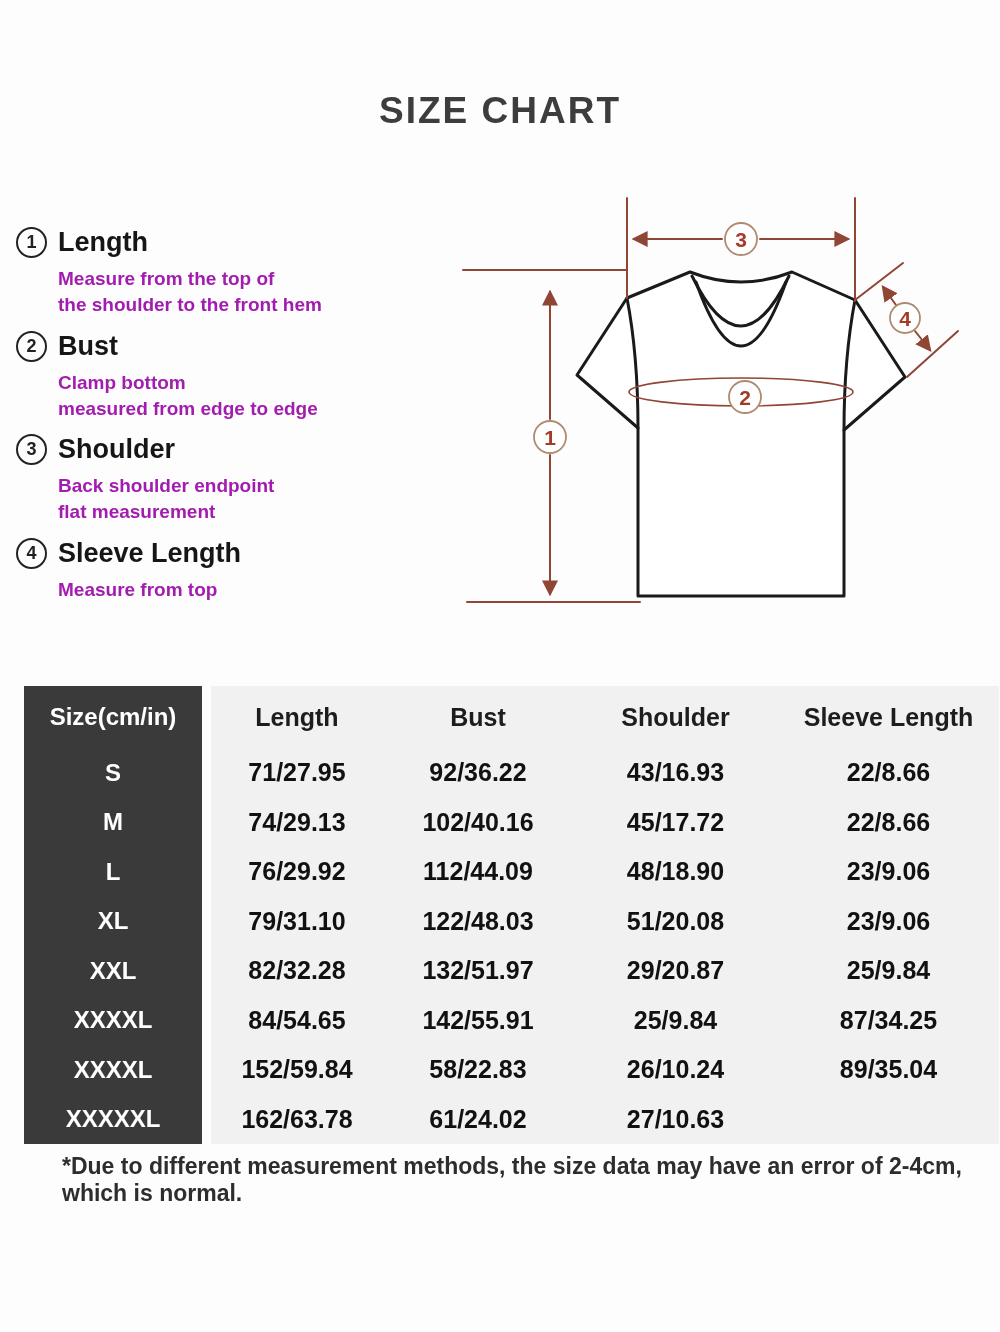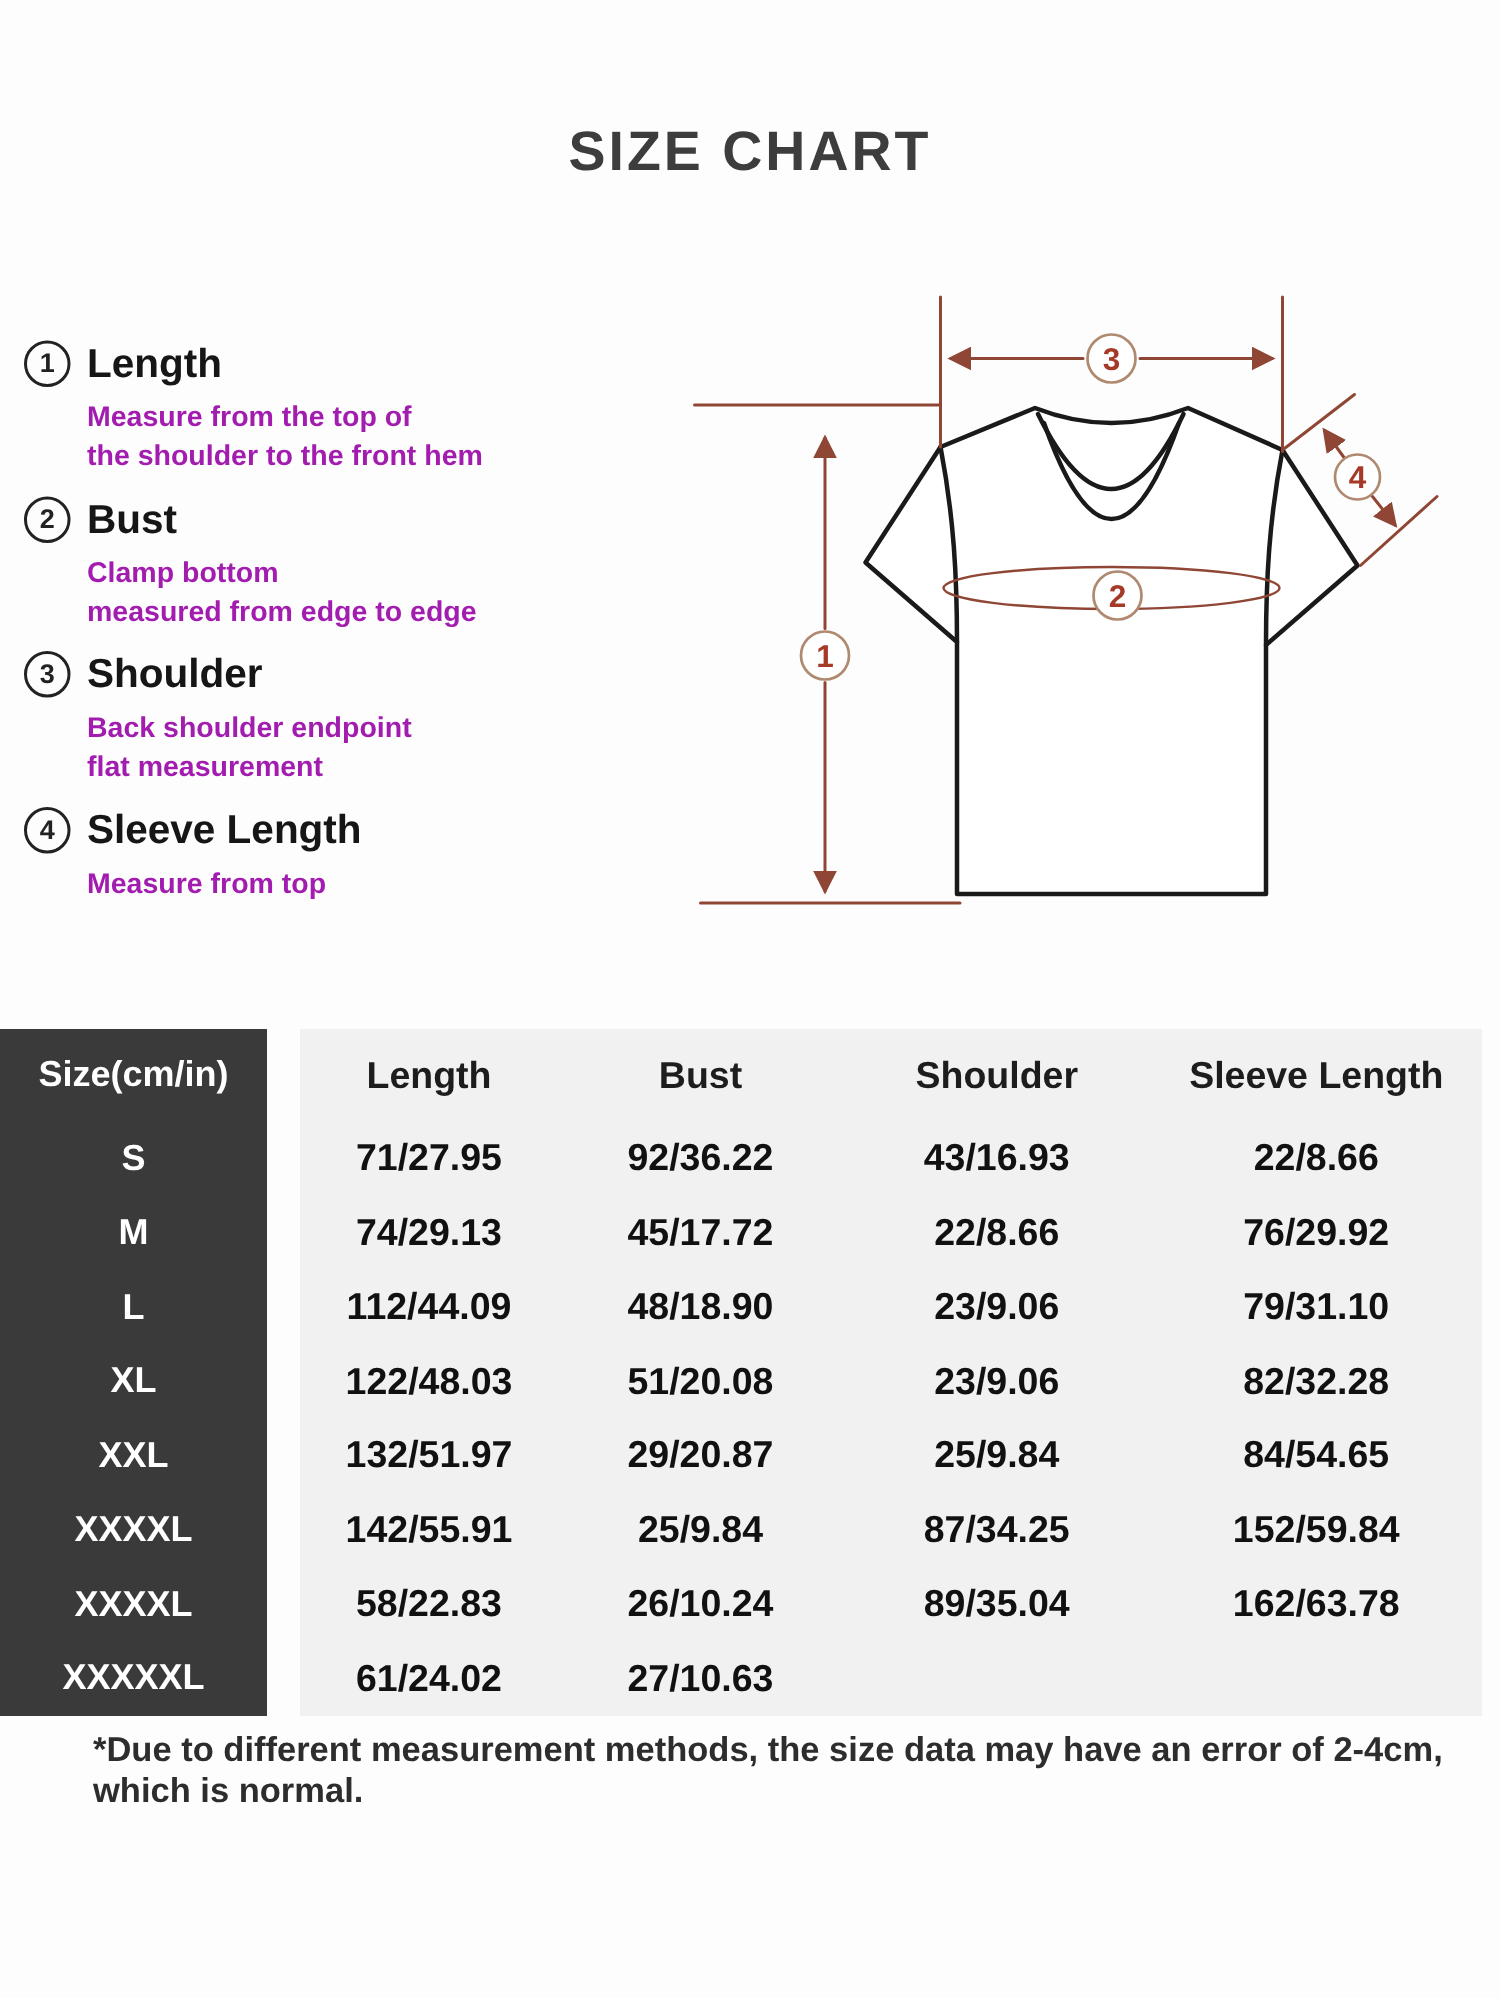--- a/index.html
+++ b/index.html
@@ -3,21 +3,21 @@
 <meta charset="utf-8">
 <style>
   * { margin:0; padding:0; box-sizing:border-box; }
   body { background:#e8e8e8; font-family:"Liberation Sans", sans-serif; }
   .page {
     position:relative; width:1000px; height:1332px; margin:0 auto;
     background:#fdfdfd; overflow:hidden;
   }
   
   .page-title {
-    position:absolute; top:80px; left:0; width:100%;
+    position:absolute; top:90px; left:0; width:100%;
     text-align:center; font-size:37px; font-weight:800;
     letter-spacing:2px; color:#3d3d3d;
   }
   
   .def-item { position:absolute; left:16px; width:420px; }
   .def-item.d1 { top:227px; }
   .def-item.d2 { top:331px; }
   .def-item.d3 { top:434px; }
   .def-item.d4 { top:538px; }
   .def-head { display:flex; align-items:center; gap:11px; }
@@ -28,21 +28,21 @@
   }
   .def-term { font-size:27px; font-weight:800; color:#161616; }
   .def-desc {
     margin:8px 0 0 42px; font-size:19px; font-weight:bold;
     color:#a21caf; line-height:26px;
   }
   
   .diagram { position:absolute; left:430px; top:180px; width:570px; height:450px; }
   .diagram svg { width:100%; height:100%; display:block; }
   
-  .size-table { position:absolute; left:0; top:686px; display:flex; gap:22px;align-items:center; }
+  .size-table { position:absolute; left:24px; top:686px; display:flex; gap:9px;align-items:center; }
   .size-col { width:178px; background:#3a3a3a; color:#ffffff; }
   .size-head {
     height:62px; display:flex; align-items:center; justify-content:center;
     font-size:24px; font-weight:bold;
   }
   .size-cell {
     height:49.5px; display:flex; align-items:center; justify-content:center;
     font-size:24px; font-weight:bold;
   }
   .data-panel {
@@ -181,20 +181,21 @@
       <div class="hcell">Bust</div>
       <div class="hcell">Shoulder</div>
       <div class="hcell">Sleeve Length</div>
 
       <div class="dcell">71/27.95</div>
       <div class="dcell">92/36.22</div>
       <div class="dcell">43/16.93</div>
       <div class="dcell">22/8.66</div>
 
       <div class="dcell">74/29.13</div>
+      <div class="dcell">102/40.16</div>
       <div class="dcell">45/17.72</div>
       <div class="dcell">22/8.66</div>
 
       <div class="dcell">76/29.92</div>
       <div class="dcell">112/44.09</div>
       <div class="dcell">48/18.90</div>
       <div class="dcell">23/9.06</div>
 
       <div class="dcell">79/31.10</div>
       <div class="dcell">122/48.03</div>

